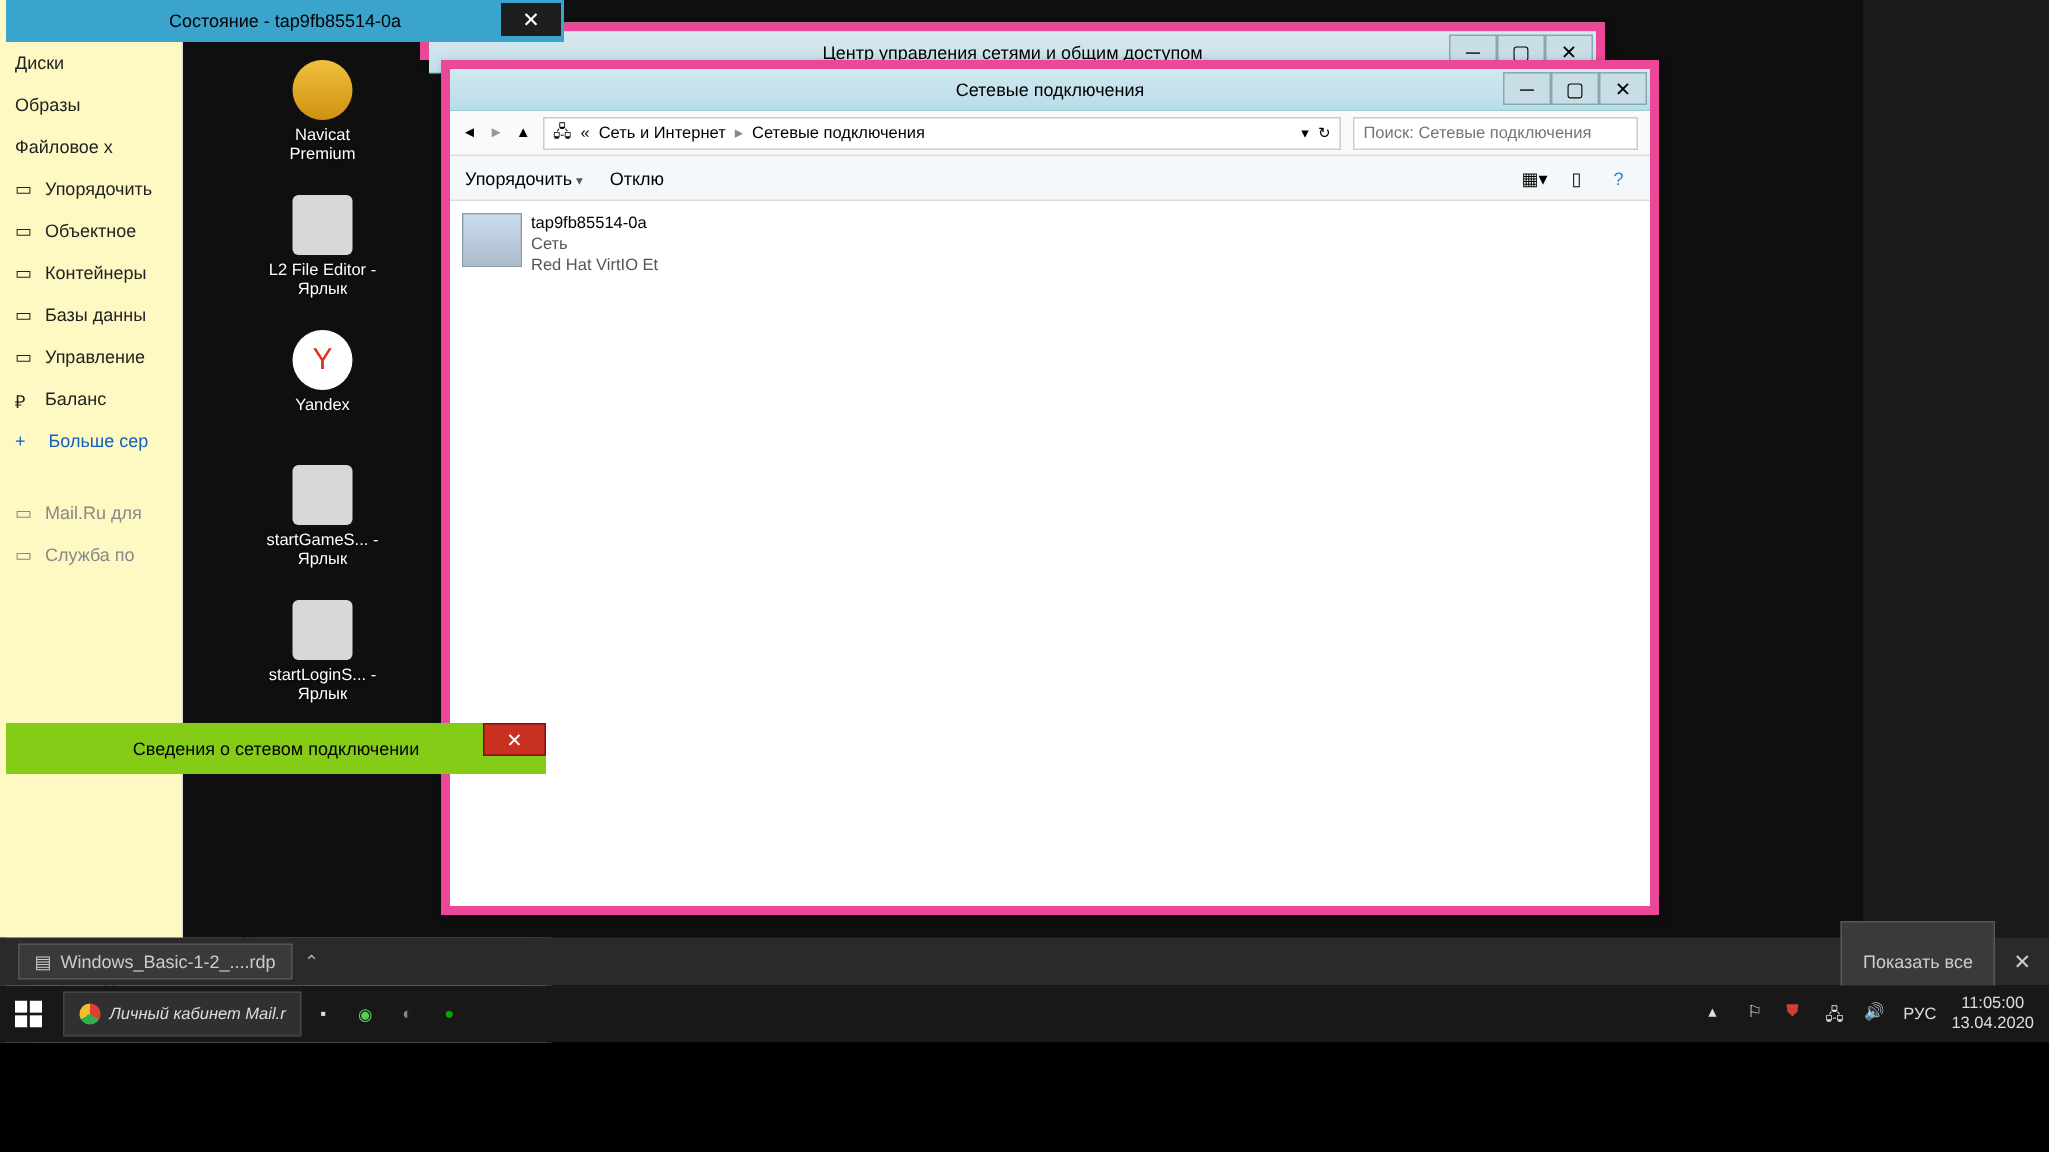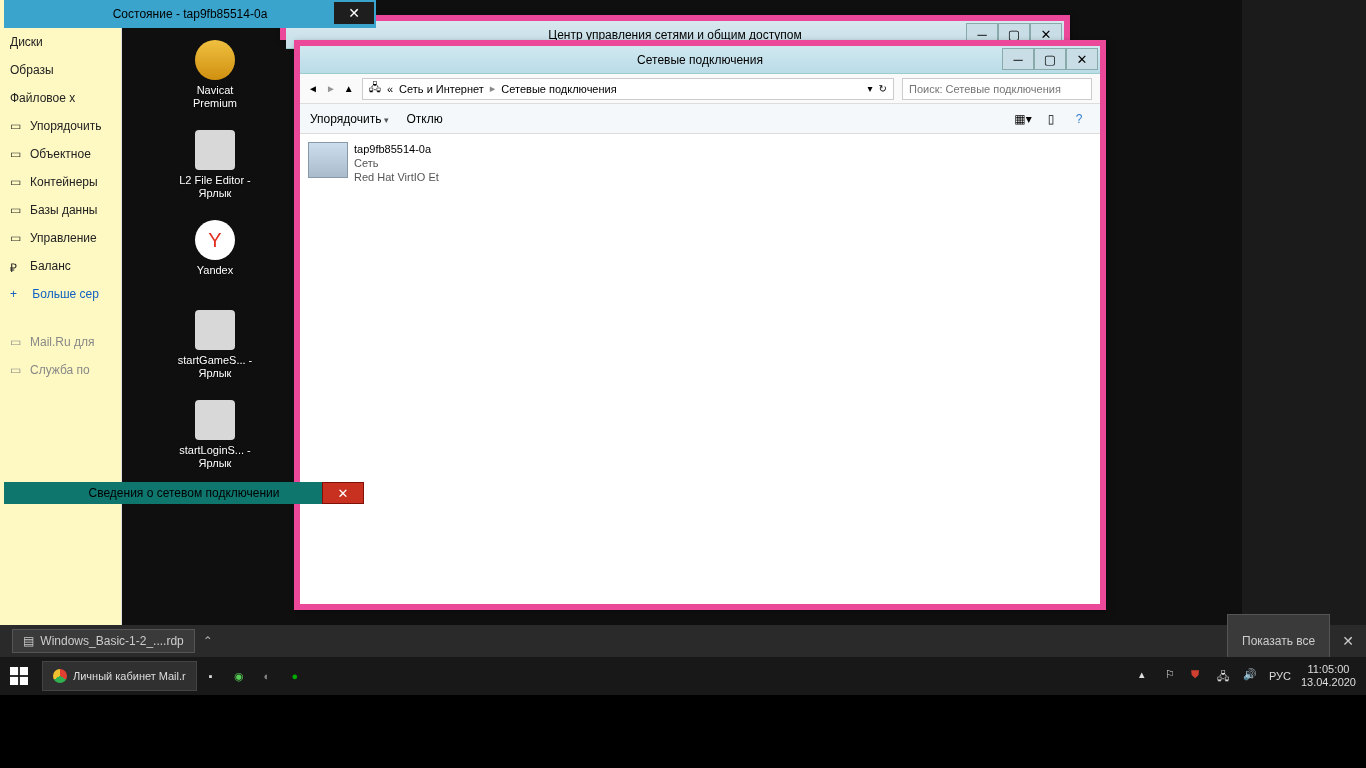--- a/index.html
+++ b/index.html
@@ -49,21 +49,21 @@
 .center-window { left:280px; top:15px; width:790px; height:25px; }
 .center-window .title-bar { background:linear-gradient(#d8e8ee,#c4dee8); }
 
 
 .status-window { left:490px; top:94px; width:380px; height:482px; border:4px solid #3aa4cc; border-top:none; background:#f4f4f4; }
 .status-title { height:28px; background:#3aa4cc; color:#000; display:flex; align-items:center; justify-content:center; font-size:12px; position:relative; }
 .status-title .sclose { position:absolute; right:2px; top:2px; width:40px; height:22px; background:#1e1e1e; color:#fff; display:flex; align-items:center; justify-content:center; font-size:14px; cursor:pointer; }
 
 
 .details-window { left:501px; top:122px; width:368px; height:442px; border:4px solid #3aa4cc; border-top:none; background:#f0f0f0; }
-.details-title { height:22px; background:#0f766e; color:#000; display:flex; align-items:center; justify-content:center; font-size:12px; position:relative; }
+.details-title { height:34px; background:#84cc16; color:#000; display:flex; align-items:center; justify-content:center; font-size:12px; position:relative; }
 .details-title .dclose { position:absolute; right:0; top:0; width:42px; height:22px; background:#c83020; color:#fff; display:flex; align-items:center; justify-content:center; font-size:13px; cursor:pointer; border:1px solid #801008; }
 .details-body { padding:10px 12px; font-size:11px; }
 .details-body .label { margin-bottom:6px; }
 .details-table { border:1px solid #bbb; background:#fff; height:320px; overflow:auto; }
 .details-table table { width:100%; border-collapse:collapse; font-size:11px; }
 .details-table th { text-align:left; padding:3px 6px; background:#f4f4f4; border-bottom:1px solid #ddd; font-weight:normal; }
 .details-table td { padding:2px 6px; white-space:nowrap; overflow:hidden; text-overflow:ellipsis; }
 .details-table td:first-child { width:135px; }
 
 
@@ -71,21 +71,21 @@
 .shelf-item { background:#3a3a3a; border:1px solid #555; padding:4px 10px; display:flex; align-items:center; gap:6px; cursor:pointer; }
 .shelf-caret { margin-left:8px; color:#aaa; cursor:pointer; }
 .shelf-right { margin-left:auto; display:flex; align-items:center; gap:12px; }
 .shelf-btn { background:#3a3a3a; border:1px solid #555; padding:19px 14px; cursor:pointer; }
 .shelf-x { cursor:pointer; font-size:14px; }
 
 
 .taskbar { position:absolute; left:0; top:657px; width:1366px; height:38px; background:#181818; display:flex; align-items:center; color:#ddd; font-size:11px; }
 .start { width:38px; height:38px; display:flex; align-items:center; justify-content:center; cursor:pointer; }
 .start svg { width:18px; height:18px; }
-.task-item { height:30px; padding:12px 10px; margin-left:4px; background:#303030; border:1px solid #444; display:flex; align-items:center; gap:6px; cursor:pointer; max-width:160px; overflow:hidden; }
+.task-item { height:30px; padding:12px 10px; margin-left:4px; background:#303030; border:1px solid #444; display:flex; align-items:center; gap:6px; cursor:pointer; max-width:160px; overflow:hidden;font-style:italic; }
 .task-icon { width:28px; height:38px; display:flex; align-items:center; justify-content:center; cursor:pointer; }
 .tray { margin-left:auto; display:flex; align-items:center; gap:10px; padding-right:10px; }
 .tray .clock { text-align:center; line-height:13px; }
 .tray .ico { width:16px; height:16px; display:inline-block; }
 
 .bottom-black { position:absolute; left:0; top:695px; width:1366px; height:73px; background:#000; }
 
 .chev { font-size:10px; }
 </style>
 </head>

